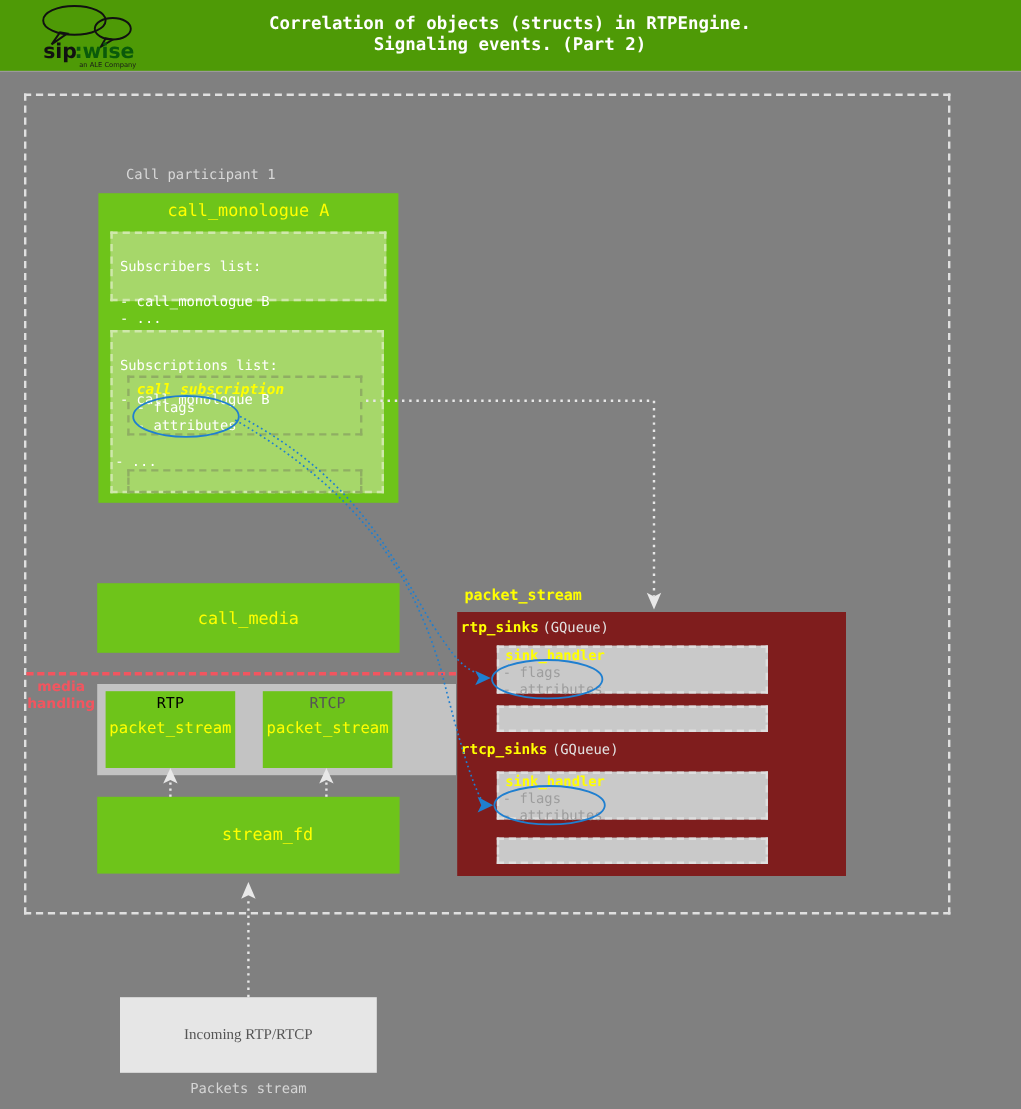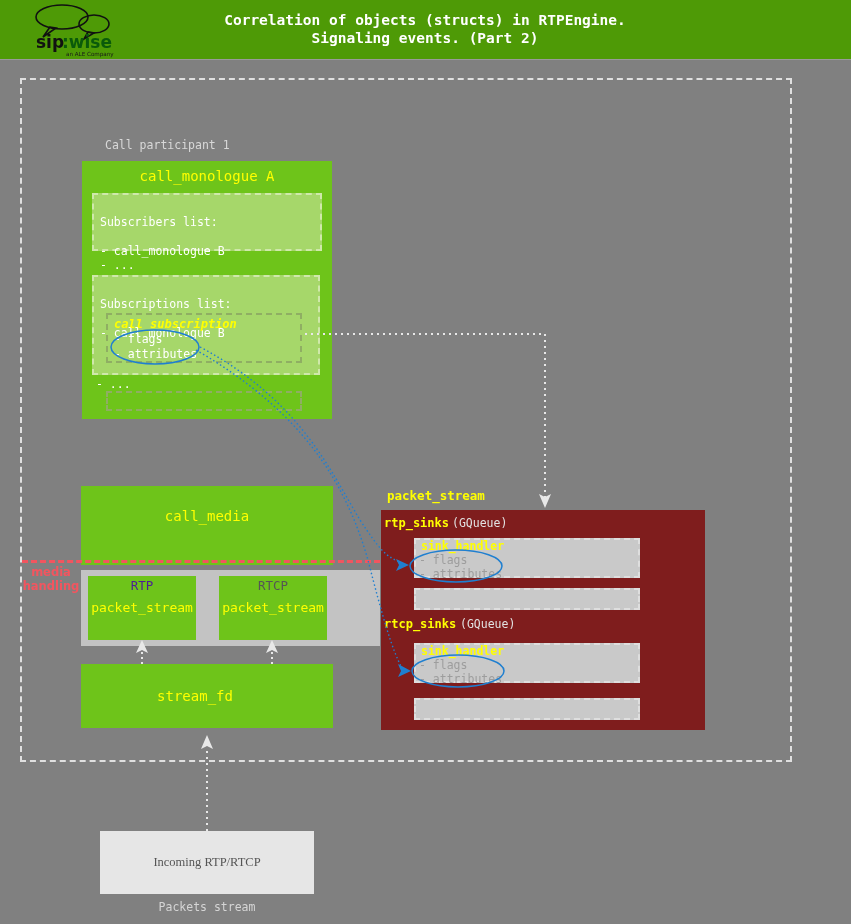--- a/index.html
+++ b/index.html
@@ -137,53 +137,53 @@
 
 <div class="green-box" style="left:82px;top:161px;width:250px;height:258px;">
   <div class="green-title" style="position:absolute;left:0;top:7px;width:250px;">call_monologue A</div>
 
   <div class="inner-green" style="left:10px;top:32px;width:230px;height:58px;">
     <div>Subscribers list:</div>
     <div>- call_monologue B
 - ...</div>
   </div>
 
-  <div class="inner-green" style="left:10px;top:114px;width:228px;height:100px;">
+  <div class="inner-green" style="left:10px;top:114px;width:228px;height:136px;">
     <div>Subscriptions list:</div>
     <div>- call monologue B</div>
     <div class="inner-dashed" style="left:12px;top:36px;width:196px;height:50px;"></div>
     <div class="sub-title" style="position:absolute;left:20px;top:40px;">call_subscription</div>
     <div style="position:absolute;left:20px;top:55px;color:#ffffff;font-size:11.5px;line-height:14.5px;white-space:pre-line;">- flags
 - attributes</div>
     <div style="position:absolute;left:2px;top:100px;color:#ffffff;font-size:11.5px;">- ...</div>
     <div class="inner-dashed" style="left:12px;top:114px;width:196px;height:20px;"></div>
   </div>
 </div>
 
-<div class="green-box" style="left:81px;top:486px;width:252px;height:79px;">
+<div class="green-box" style="left:81px;top:486px;width:252px;height:58px;">
   <div class="green-title" style="position:absolute;left:0;top:22px;width:252px;">call_media</div>
 </div>
 
 <div id="media-band"></div>
 <div id="media-divider"></div>
 <div id="media-handling-label">media
 handling</div>
 
 <div class="green-box" style="left:88px;top:576px;width:108px;height:64px;">
-  <div style="position:absolute;left:0;top:2px;width:108px;text-align:center;color:#4c1d95;font-size:12.5px;">RTP</div>
+  <div style="position:absolute;left:0;top:2px;width:108px;text-align:center;color:#000000;font-size:12.5px;">RTP</div>
   <div class="green-title" style="position:absolute;left:0;top:24px;width:108px;font-size:13px;">packet_stream</div>
 </div>
 
 <div class="green-box" style="left:219px;top:576px;width:108px;height:64px;">
   <div style="position:absolute;left:0;top:2px;width:108px;text-align:center;color:#555555;font-size:12.5px;">RTCP</div>
   <div class="green-title" style="position:absolute;left:0;top:24px;width:108px;font-size:13px;">packet_stream</div>
 </div>
 
 <div class="green-box" style="left:81px;top:664px;width:252px;height:64px;">
-  <div class="green-title" style="position:absolute;left:0;top:24px;width:228px;">stream_fd</div>
+  <div class="green-title" style="position:absolute;left:0;top:24px;width:228px;padding-left:28px;">stream_fd</div>
 </div>
 
 <div class="plain-label" style="left:387px;top:488px;color:#ffff00;font-weight:bold;font-size:12.5px;">packet_stream</div>
 
 <div id="ps-panel">
 
   <div style="position:absolute;left:3px;top:6px;color:#ffff00;font-weight:bold;font-size:12px;">rtp_sinks</div>
   <div style="position:absolute;left:71px;top:6px;color:#e2e2e2;font-size:11.5px;">(GQueue)</div>
 
   <div class="sink-slot" style="left:33px;top:28px;width:226px;height:40px;"></div>

